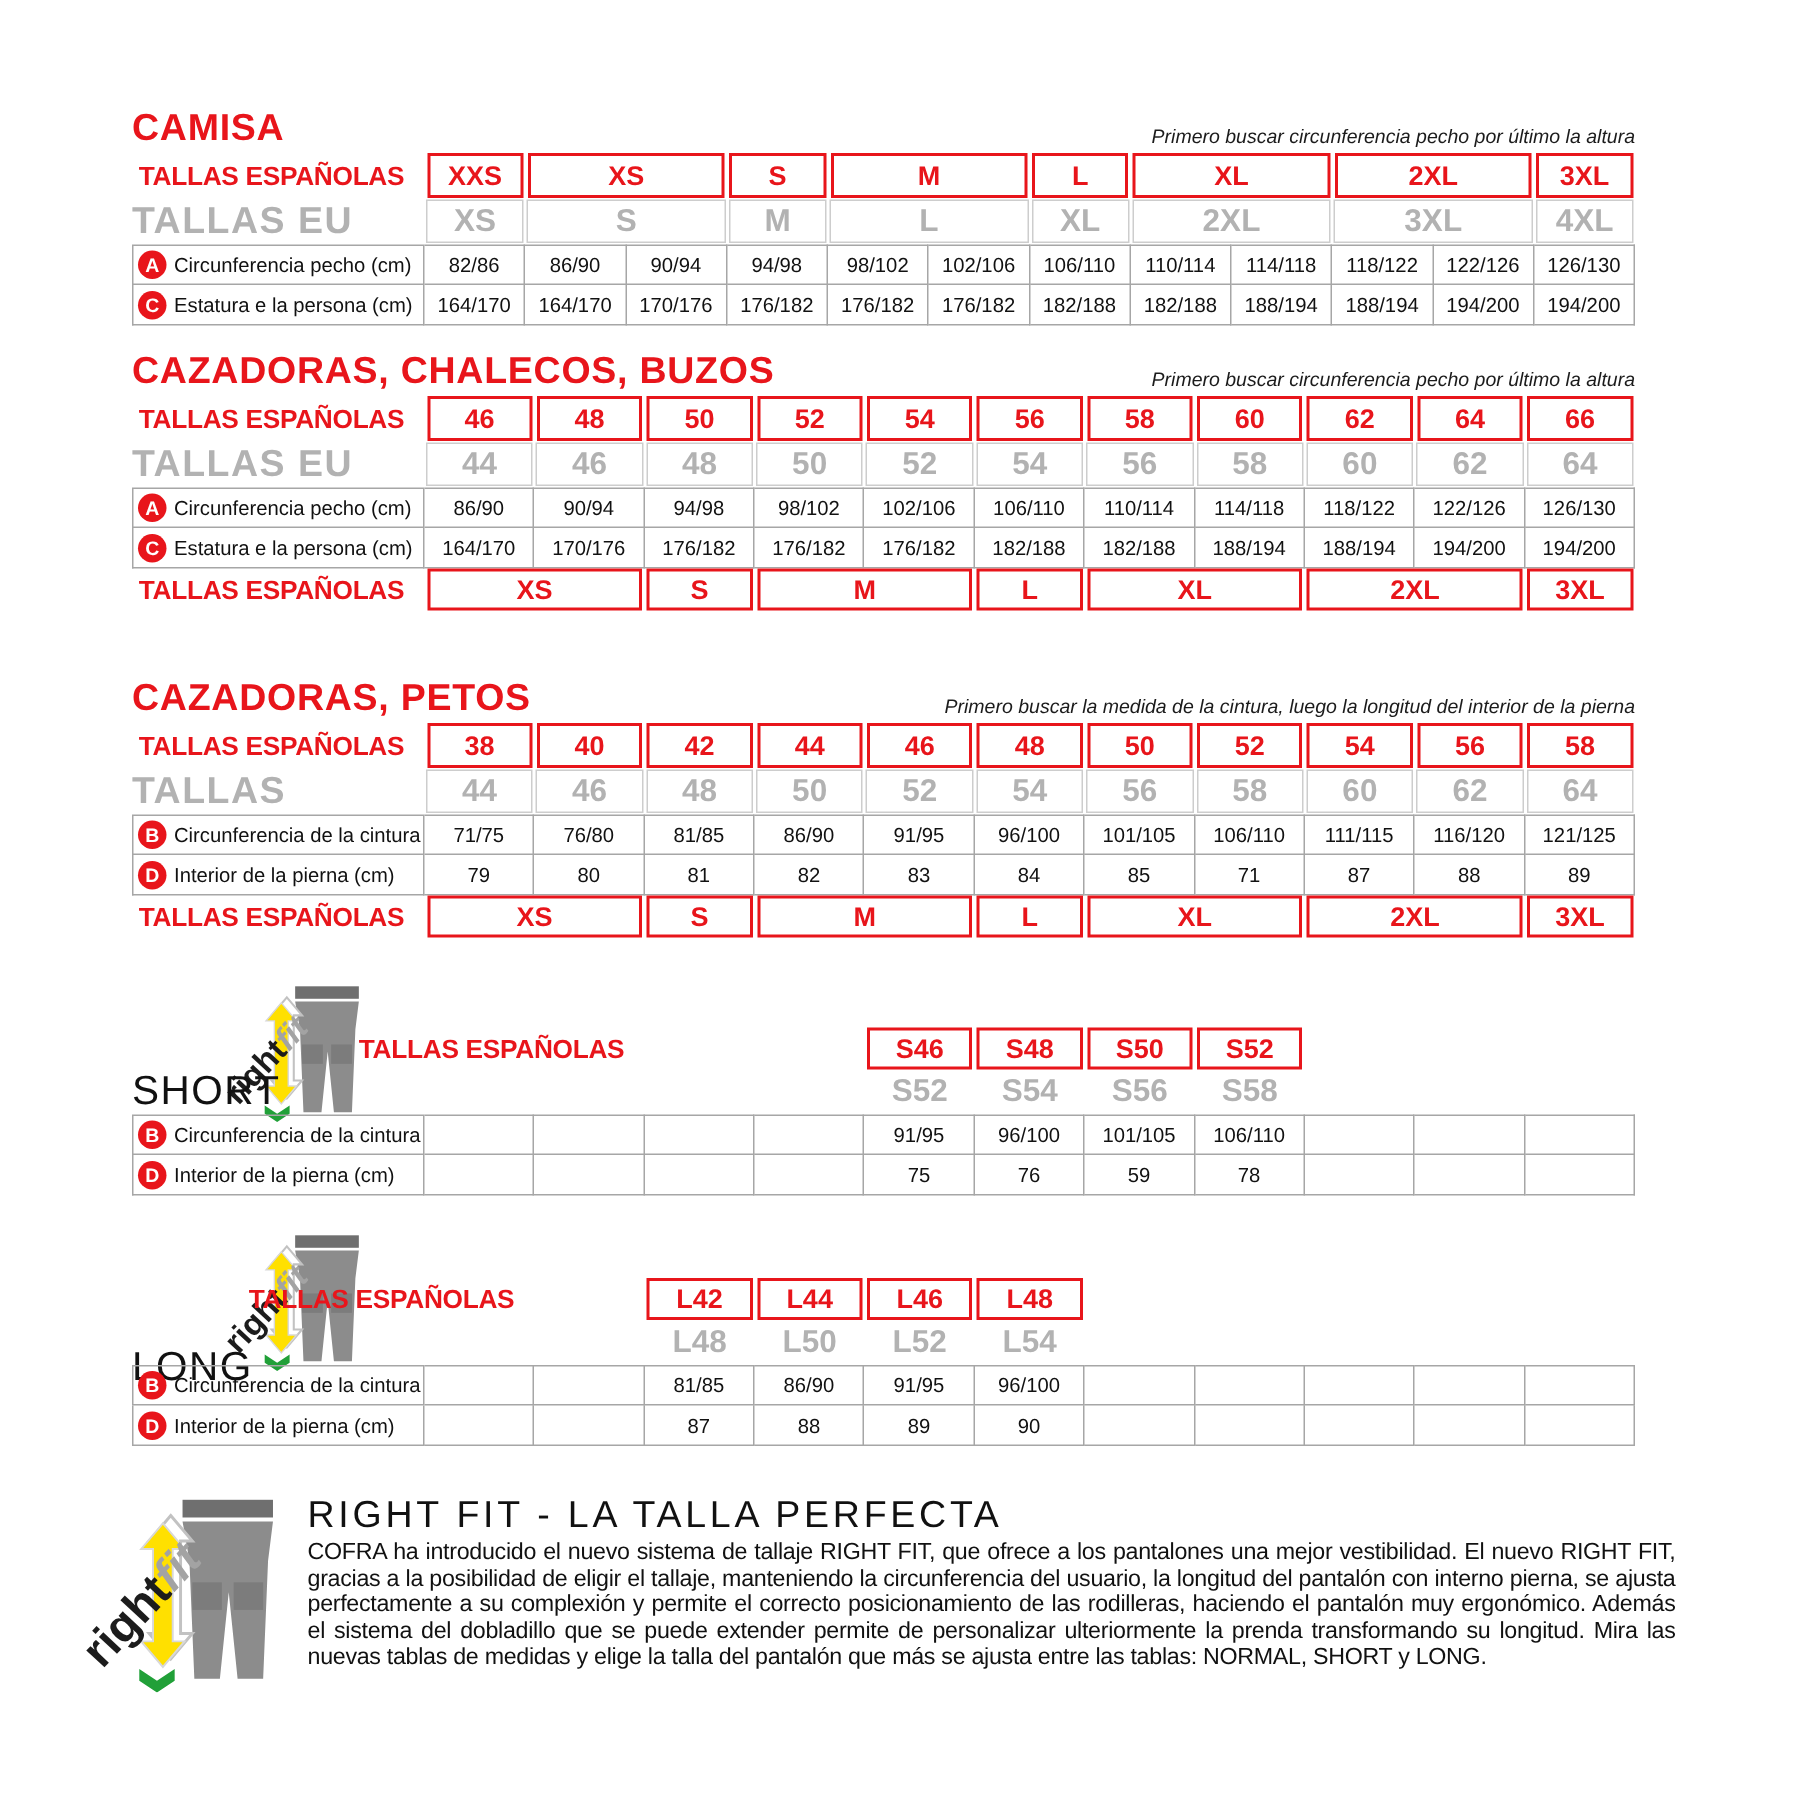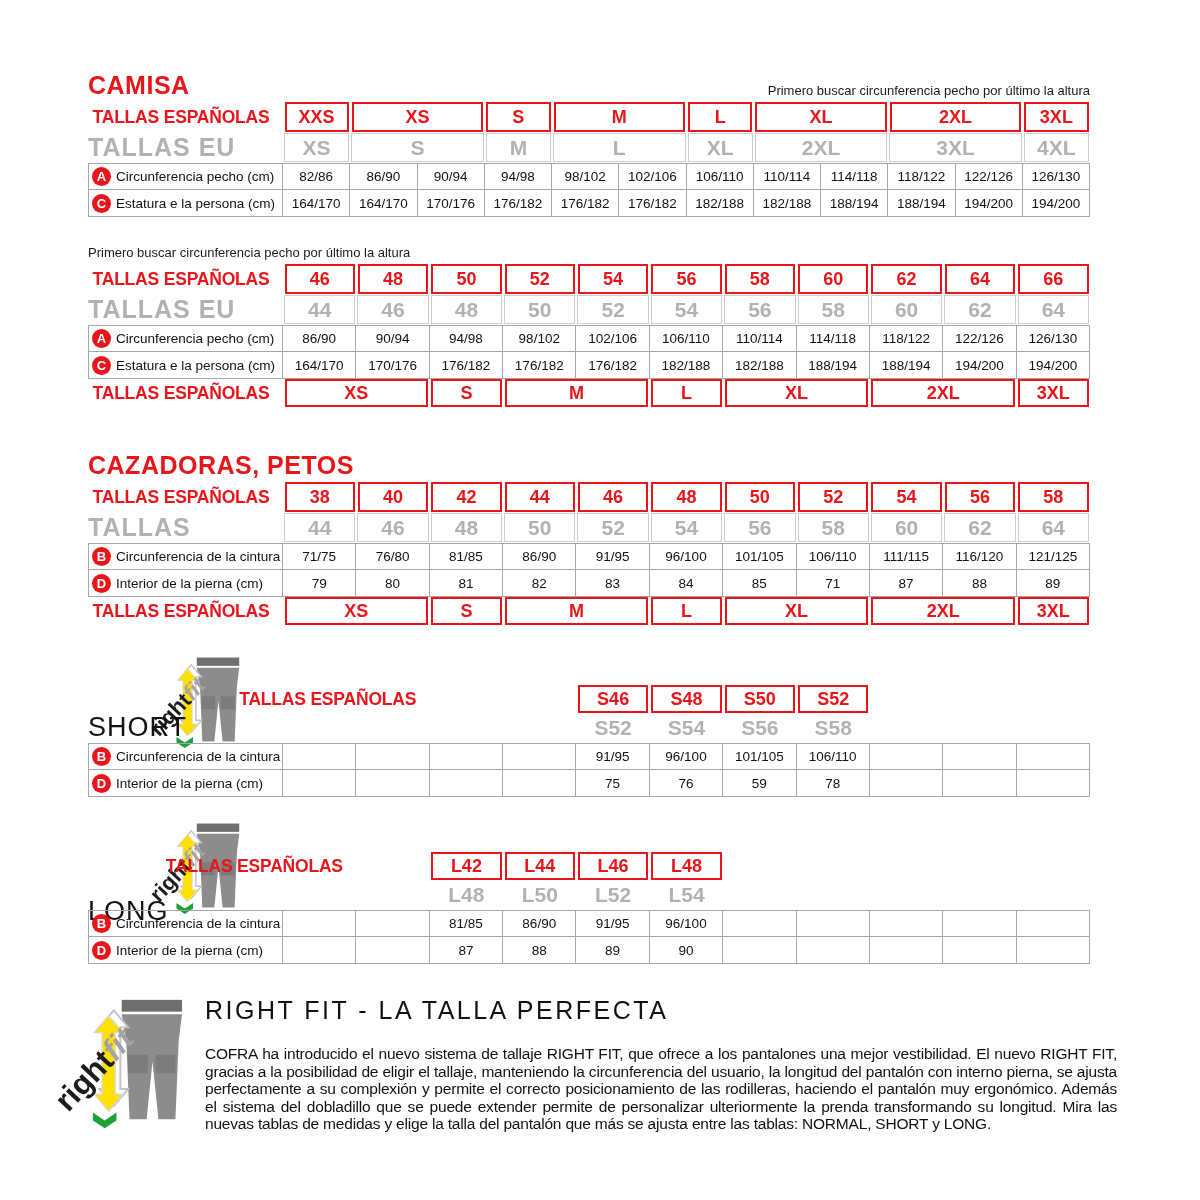--- a/index.html
+++ b/index.html
@@ -4,21 +4,21 @@
 <style>
   * { margin:0; padding:0; box-sizing:border-box; }
   :root { --red:#e8151b; --gray:#b2b2b2; --line:#a6a6a6; }
   html,body { background:#fff; }
   body { font-family:"Liberation Sans", sans-serif; }
   #stage { position:relative; width:1200px; height:1200px; background:#fff; overflow:hidden; }
 
   .sec { position:absolute; left:88px; width:1002px; }
   .sec-head { display:flex; justify-content:space-between; align-items:flex-end; height:26px; margin-bottom:4px; }
   .sec-title { color:var(--red); font-size:25px; font-weight:bold; letter-spacing:0.5px; line-height:1; white-space:nowrap; }
-  .sec-note { font-size:13px; color:#1b1b1b; white-space:nowrap; }
+  .sec-note { font-size:13px; color:#1b1b1b; white-space:nowrap;font-style:italic; }
 
   .t12 .row { display:grid; grid-template-columns:195px repeat(12,1fr); }
   .t11 .row { display:grid; grid-template-columns:195px repeat(11,1fr); }
   .rep { display:contents; }
 
   .red-row { height:30px; }
   .es-lbl { color:var(--red); font-weight:bold; font-size:17.5px; text-align:center; padding-right:9px; align-self:center; letter-spacing:-0.2px; white-space:nowrap; }
   .red-box { border:2px solid var(--red); margin:0 1.5px; color:var(--red); font-weight:bold; font-size:18px; display:flex; align-items:center; justify-content:center; background:#fff; }
 
   .gray-row { height:31px; }
@@ -41,21 +41,21 @@
   .rf-logo { position:absolute; width:80px; height:96px; }
   .rf-logo svg { position:absolute; inset:0; width:100%; height:100%; }
   .rf-text { position:absolute; left:-4px; bottom:8px; transform:rotate(-47deg); transform-origin:0% 100%;
              font-weight:bold; font-size:22px; white-space:nowrap; line-height:1; }
   .rf-text .rf-right { color:#1c1c1c; }
   .rf-text .rf-fit { color:#a3a3a3; font-style:italic; }
   .rf-logo.big { transform:scale(1.42); transform-origin:0 0; }
 
   #rightfit-block { position:absolute; left:205px; top:996px; width:912px; }
   #rightfit-title { font-size:25px; font-weight:normal; color:#111; letter-spacing:2.5px; white-space:nowrap; }
-  #rightfit-body { margin-top:20px; font-size:15.5px; line-height:17.6px; color:#111; text-align:justify; letter-spacing:-0.2px; }
+  #rightfit-body { margin-top:1px; font-size:15.5px; line-height:17.6px; color:#111; text-align:justify; letter-spacing:-0.2px; }
 </style>
 </head>
 <body>
 
 <div id="stage">
 
   <section class="sec t12" style="top:72px">
     <div class="sec-head">
       <h2 class="sec-title">CAMISA</h2>
       <div class="sec-note">Primero buscar circunferencia pecho por último la altura</div>
@@ -79,20 +79,21 @@
       <div class="data-lbl">
         <span class="badge">C</span>
         <span>Estatura e la persona (cm)</span>
       </div>
       <div class="rep"><div class="cell">164/170</div><div class="cell">164/170</div><div class="cell">170/176</div><div class="cell">176/182</div><div class="cell">176/182</div><div class="cell">176/182</div><div class="cell">182/188</div><div class="cell">182/188</div><div class="cell">188/194</div><div class="cell">188/194</div><div class="cell">194/200</div><div class="cell">194/200</div></div>
     </div>
   </section>
 
   <section class="sec t11" style="top:234px">
     <div class="sec-head">
+      <h2 class="sec-title">CAZADORAS, CHALECOS, BUZOS</h2>
       <div class="sec-note">Primero buscar circunferencia pecho por último la altura</div>
     </div>
     <div class="row red-row">
       <div class="es-lbl">TALLAS ESPAÑOLAS</div>
       <div class="rep"><div class="red-box">46</div><div class="red-box">48</div><div class="red-box">50</div><div class="red-box">52</div><div class="red-box">54</div><div class="red-box">56</div><div class="red-box">58</div><div class="red-box">60</div><div class="red-box">62</div><div class="red-box">64</div><div class="red-box">66</div></div>
     </div>
     <div class="row gray-row">
       <div class="eu-lbl">TALLAS EU</div>
       <div class="rep"><div class="gray-box">44</div><div class="gray-box">46</div><div class="gray-box">48</div><div class="gray-box">50</div><div class="gray-box">52</div><div class="gray-box">54</div><div class="gray-box">56</div><div class="gray-box">58</div><div class="gray-box">60</div><div class="gray-box">62</div><div class="gray-box">64</div></div>
     </div>
@@ -112,20 +113,21 @@
     </div>
     <div class="row red-row" style="height:28px">
       <div class="es-lbl">TALLAS ESPAÑOLAS</div>
       <div class="rep"><div class="red-box" style="grid-column: span 2;">XS</div><div class="red-box">S</div><div class="red-box" style="grid-column: span 2;">M</div><div class="red-box">L</div><div class="red-box" style="grid-column: span 2;">XL</div><div class="red-box" style="grid-column: span 2;">2XL</div><div class="red-box">3XL</div></div>
     </div>
   </section>
 
   <section class="sec t11" style="top:452px">
     <div class="sec-head">
       <h2 class="sec-title">CAZADORAS, PETOS</h2>
+      <div class="sec-note">Primero buscar la medida de la cintura, luego la longitud del interior de la pierna</div>
     </div>
     <div class="row red-row">
       <div class="es-lbl">TALLAS ESPAÑOLAS</div>
       <div class="rep"><div class="red-box">38</div><div class="red-box">40</div><div class="red-box">42</div><div class="red-box">44</div><div class="red-box">46</div><div class="red-box">48</div><div class="red-box">50</div><div class="red-box">52</div><div class="red-box">54</div><div class="red-box">56</div><div class="red-box">58</div></div>
     </div>
     <div class="row gray-row">
       <div class="eu-lbl">TALLAS</div>
       <div class="rep"><div class="gray-box">44</div><div class="gray-box">46</div><div class="gray-box">48</div><div class="gray-box">50</div><div class="gray-box">52</div><div class="gray-box">54</div><div class="gray-box">56</div><div class="gray-box">58</div><div class="gray-box">60</div><div class="gray-box">62</div><div class="gray-box">64</div></div>
     </div>
     <div class="row data-row first">

